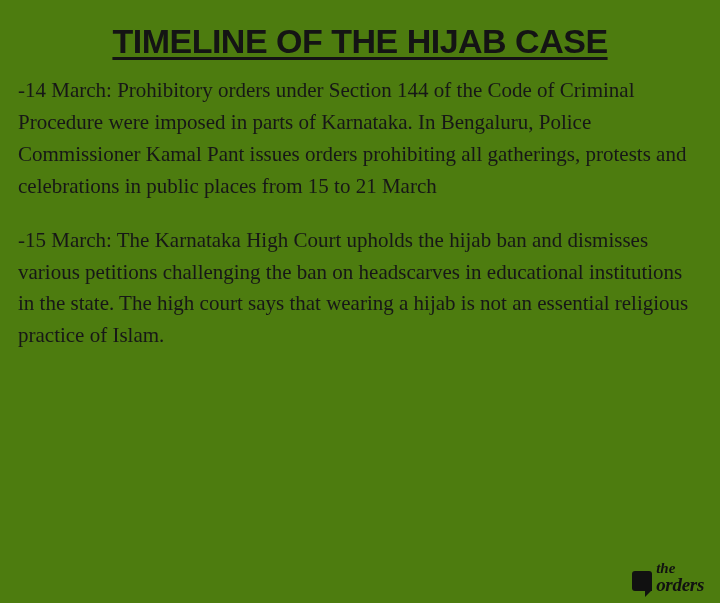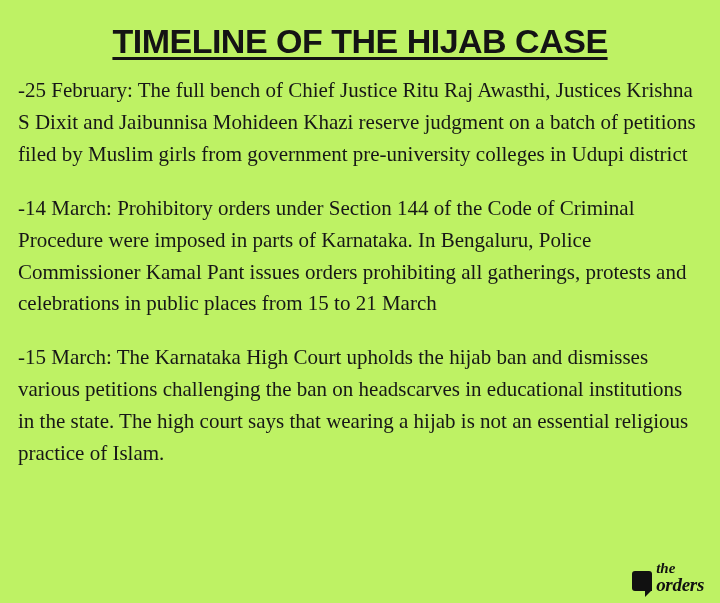--- a/index.html
+++ b/index.html
@@ -11,21 +11,21 @@
     height: 603px;
     background: #FFC20E;
     font-family: "Liberation Serif", serif;
     color: #1a1a1a;
     overflow: hidden;
   }
   .card {
     position: relative;
     width: 720px;
     height: 603px;
-    background: #bef264;
+    background: #4d7c0f;
     box-sizing: border-box;
     padding: 18px 18px 10px 18px;
   }
   .title {
     text-align: center;
     font-family: "Liberation Sans", sans-serif;
     font-weight: bold;
     font-size: 34px;
     letter-spacing: -0.5px;
     text-decoration: underline;
@@ -88,21 +88,20 @@
     letter-spacing: -0.3px;
   }
 </style>
 </head>
 <body>
 
 <div class="card">
 
   <h1 class="title">TIMELINE OF THE HIJAB CASE</h1>
 
-  <p class="body-block">-25 February: The full bench of Chief Justice Ritu Raj Awasthi, Justices Krishna S Dixit and Jaibunnisa Mohideen Khazi reserve judgment on a batch of petitions filed by Muslim girls from government pre-university colleges in Udupi district</p>
   <p class="body-block">-14 March: Prohibitory orders under Section 144 of the Code of Criminal Procedure were imposed in parts of Karnataka. In Bengaluru, Police Commissioner Kamal Pant issues orders prohibiting all gatherings, protests and celebrations in public places from 15 to 21 March</p>
   <p class="body-block">-15 March: The Karnataka High Court upholds the hijab ban and dismisses various petitions challenging the ban on headscarves in educational institutions in the state. The high court says that wearing a hijab is not an essential religious practice of Islam.</p>
 
   <div class="logo">
     <span class="logo-bubble"></span>
     <span class="logo-text">
       <span class="logo-the">the</span>
       <span class="logo-quint">orders</span>
     </span>
   </div>

